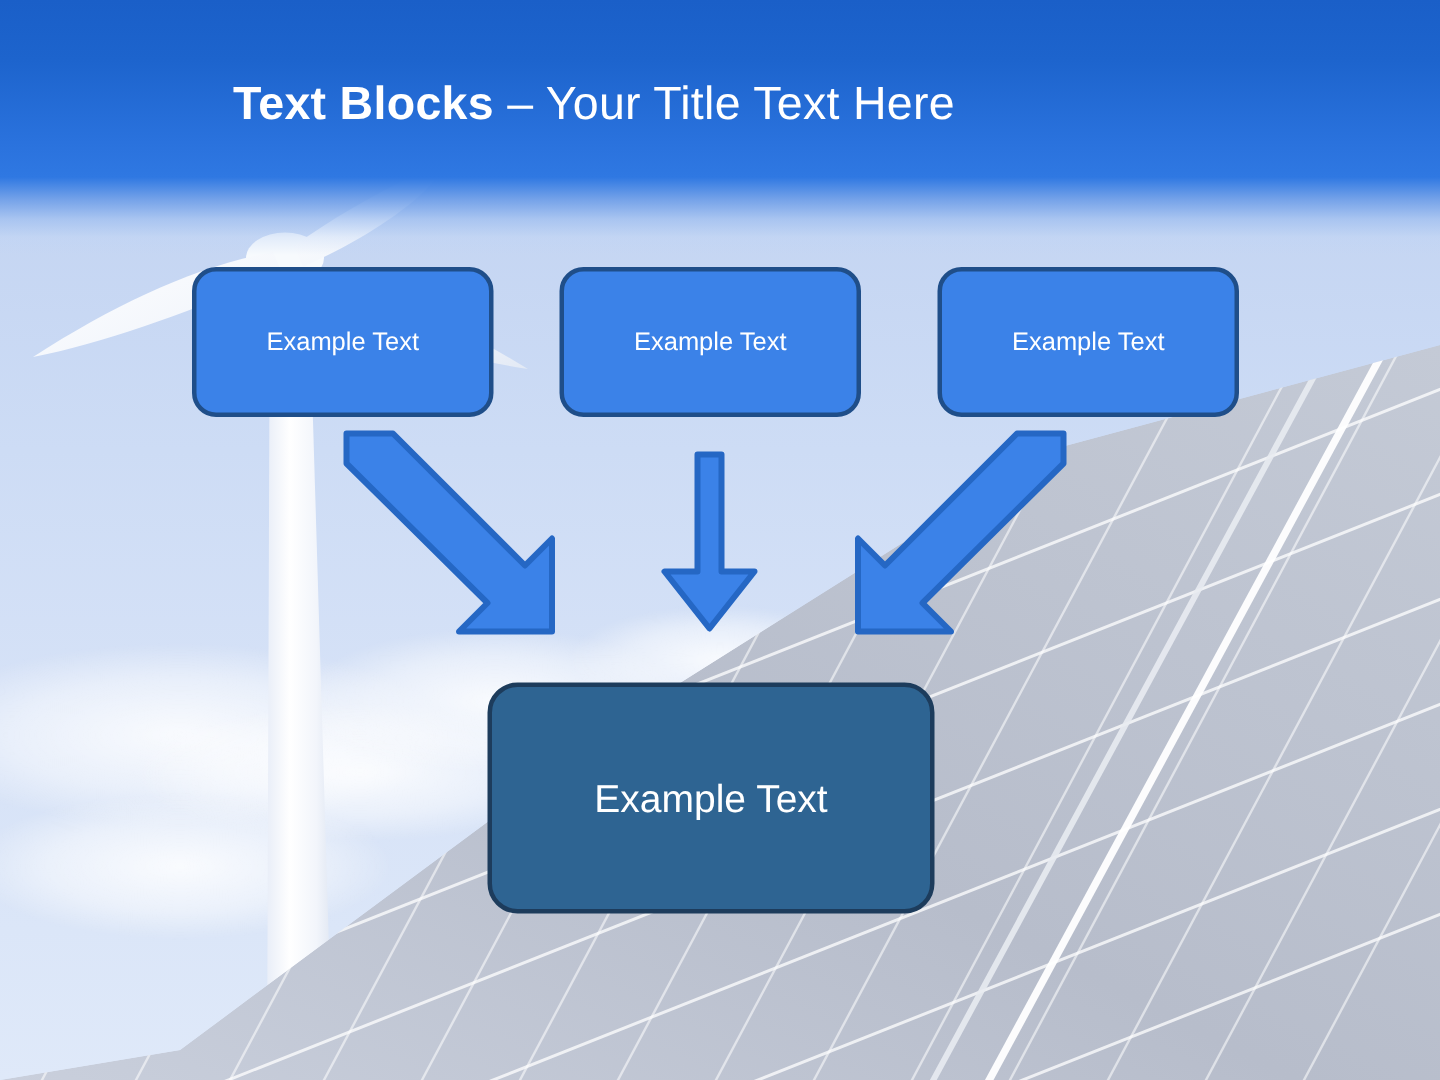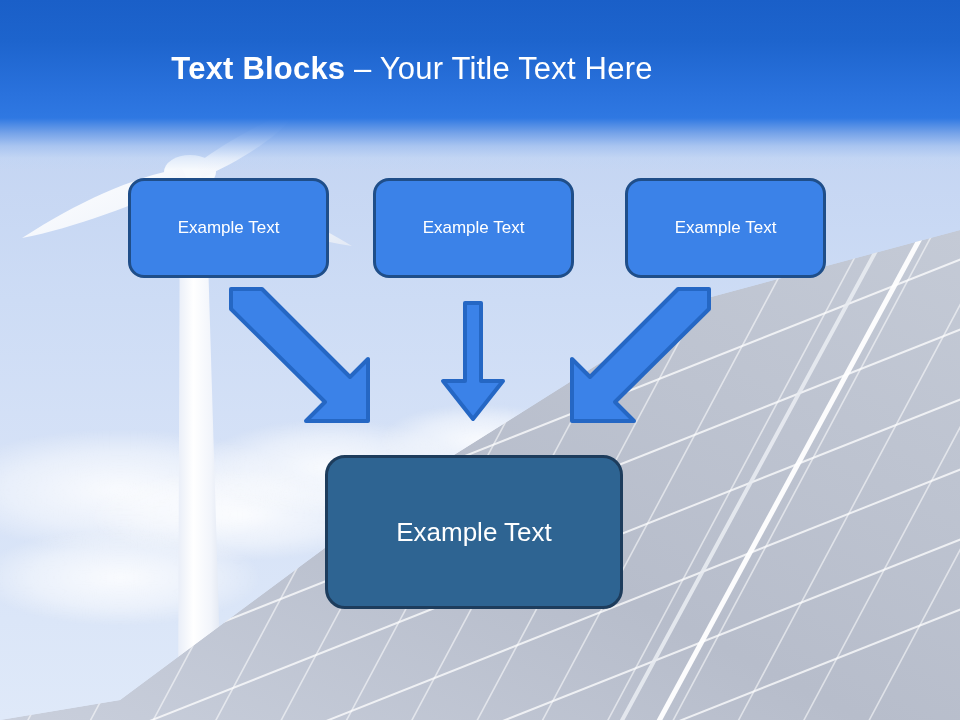--- a/index.html
+++ b/index.html
@@ -63,21 +63,21 @@
       #1d64cd 40px,
       #2a72dd 95px,
       #2f78e2 118px,
       rgba(110,158,232,0.92) 133px,
       rgba(158,190,240,0.72) 146px,
       rgba(190,212,245,0.38) 158px,
       rgba(205,220,245,0) 170px);
   }
   .title {
     position: absolute;
-    left: 16px; top: 50px;
+    left: 0; top: 50px;
     width: 792px;
     text-align: center;
     color: #ffffff;
     font-size: 31px;
     line-height: 38px;
     letter-spacing: 0.2px;
     white-space: nowrap;
   }
   .title .strong { font-weight: bold; }
   .title .light  { font-weight: normal; }

